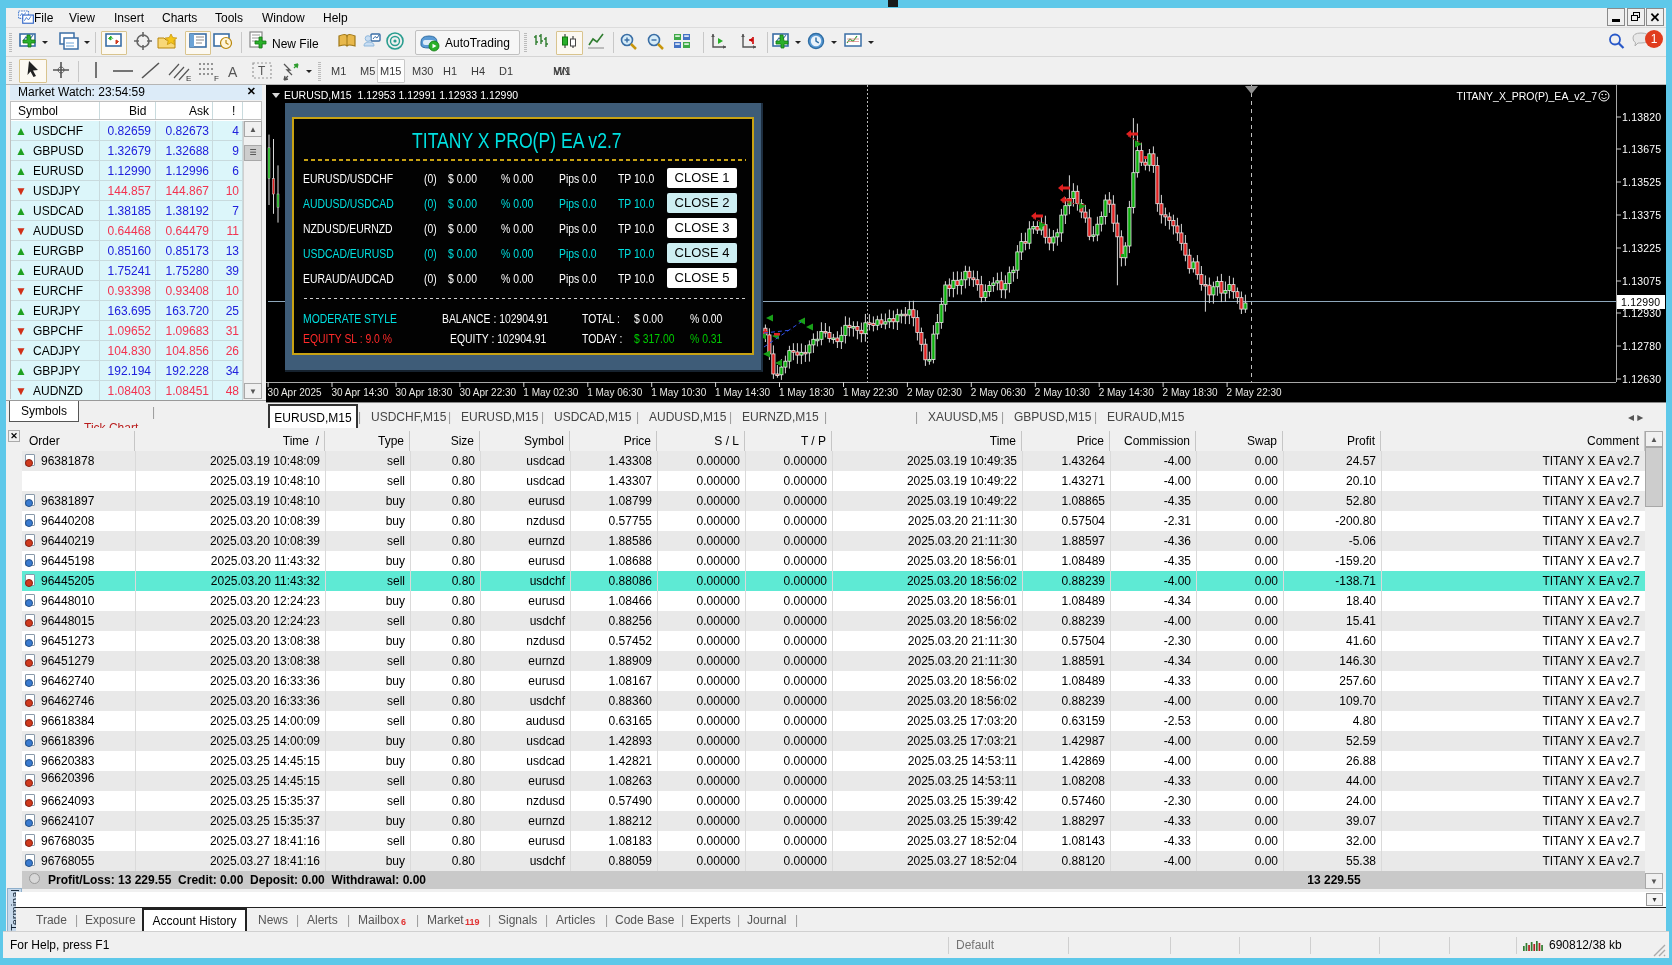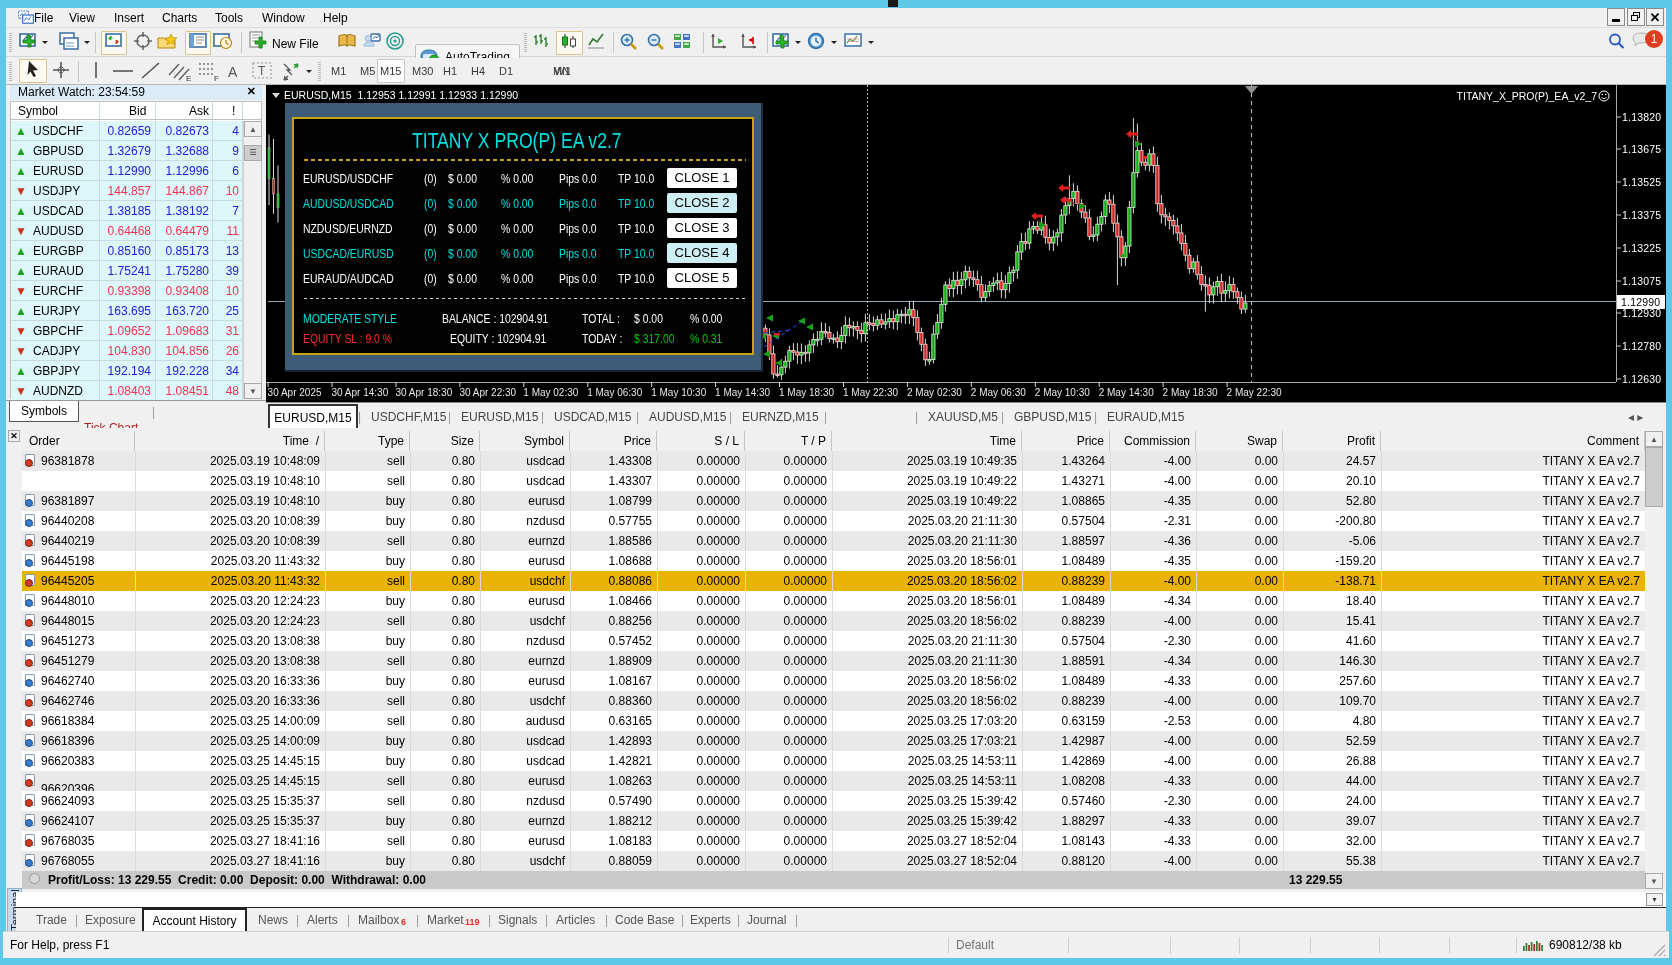--- a/index.html
+++ b/index.html
@@ -136,21 +136,21 @@
         <path d="M2 14 q0 -4 5 -4 q5 0 5 4 z" fill="#c8ddf2" stroke="#8fb8dd" stroke-width="1"></path>
         <rect x="9" y="2" width="9" height="7" rx="1" fill="#fff" stroke="#3a6ea5" stroke-width="1.4"></rect>
         <path d="M11 7 l2 -2.5 l2 1.5 l2 -3" stroke="#3a6ea5" fill="none" stroke-width="1"></path>
         <circle cx="6" cy="6.5" r="2.8" fill="#c8ddf2" stroke="#8fb8dd" stroke-width="1"></circle>
       </svg>
 <svg class="abs" style="left:380px;top:3px;" width="20" height="20" viewBox="0 0 20 20">
         <circle cx="9" cy="9" r="8" fill="none" stroke="#2a9d8f" stroke-width="1.6"></circle>
         <circle cx="9" cy="9" r="4.5" fill="none" stroke="#2a9d8f" stroke-width="1.4"></circle>
         <circle cx="9" cy="9" r="1.6" fill="#2a9d8f"></circle>
       </svg>
-<div class="abs" style="left:409px;top:1px;width:105px;height:25px;border:1px solid #c0c0c0;background:#f6f6f6;border-radius:2px;margin-top:14px;">
+<div class="abs" style="left:409px;top:1px;width:105px;height:25px;border:1px solid #c0c0c0;background:#f6f6f6;border-radius:2px;">
 <svg class="abs" style="left:3px;top:2px;" width="22" height="20" viewBox="0 0 22 20">
           <path d="M2 9 q0 -6 8 -6 q8 0 8 6 l0 3 q0 3 -8 3 q-8 0 -8 -3 z" fill="#5b9bd5" stroke="#2e6da4" stroke-width="1"></path>
           <rect x="4" y="7" width="12" height="5" rx="2" fill="#dcebf8"></rect>
           <circle cx="15" cy="13" r="5" fill="#2ab02a" stroke="#127812" stroke-width="0.8"></circle>
           <path d="M13.5 10.8 l4 2.2 l-4 2.2 z" fill="#fff"></path>
         </svg>
 <span class="abs" style="left:29px;top:5px;font-size:12px;color:#000;">AutoTrading</span>
       </div>
 <div class="grip" style="left:518px;"></div>
 <svg class="abs" style="left:526px;top:3px;" width="20" height="20" viewBox="0 0 20 20">
@@ -981,21 +981,21 @@
         <div class="tc" style="width:87px;">1.08688</div>
         <div class="tc" style="width:88px;">0.00000</div>
         <div class="tc" style="width:87px;">0.00000</div>
         <div class="tc" style="width:190px;">2025.03.20 18:56:01</div>
         <div class="tc" style="width:88px;">1.08489</div>
         <div class="tc" style="width:86px;">-4.35</div>
         <div class="tc" style="width:87px;">0.00</div>
         <div class="tc" style="width:98px;">-159.20</div>
         <div class="tc" style="width:264px;">TITANY X EA v2.7</div>
       </div>
-<div class="trow" style="top:143px;background:#eab308;">
+<div class="trow" style="top:143px;background:#5eead4;">
         <div class="tc" style="width:113px;text-align:left;padding-top:0;"><span class="doc sell"></span><span style="vertical-align:top;display:inline-block;padding-top:3px;">96445205</span></div>
         <div class="tc" style="width:190px;">2025.03.20 11:43:32</div>
         <div class="tc" style="width:85px;">sell</div>
         <div class="tc" style="width:70px;">0.80</div>
         <div class="tc" style="width:90px;">usdchf</div>
         <div class="tc" style="width:87px;">0.88086</div>
         <div class="tc" style="width:88px;">0.00000</div>
         <div class="tc" style="width:87px;">0.00000</div>
         <div class="tc" style="width:190px;">2025.03.20 18:56:02</div>
         <div class="tc" style="width:88px;">0.88239</div>
@@ -1142,21 +1142,21 @@
         <div class="tc" style="width:88px;">0.00000</div>
         <div class="tc" style="width:87px;">0.00000</div>
         <div class="tc" style="width:190px;">2025.03.25 14:53:11</div>
         <div class="tc" style="width:88px;">1.42869</div>
         <div class="tc" style="width:86px;">-4.00</div>
         <div class="tc" style="width:87px;">0.00</div>
         <div class="tc" style="width:98px;">26.88</div>
         <div class="tc" style="width:264px;">TITANY X EA v2.7</div>
       </div>
 <div class="trow" style="top:343px;background:#e9e9e9;">
-        <div class="tc" style="width:113px;text-align:left;padding-top:0;"><span class="doc sell"></span><span style="vertical-align:top;display:inline-block;padding-top:11px;text-align:right;">96620396</span></div>
+        <div class="tc" style="width:113px;text-align:left;padding-top:0;"><span class="doc sell"></span><span style="vertical-align:top;display:inline-block;padding-top:0;text-align:right;">96620396</span></div>
         <div class="tc" style="width:190px;">2025.03.25 14:45:15</div>
         <div class="tc" style="width:85px;">sell</div>
         <div class="tc" style="width:70px;">0.80</div>
         <div class="tc" style="width:90px;">eurusd</div>
         <div class="tc" style="width:87px;">1.08263</div>
         <div class="tc" style="width:88px;">0.00000</div>
         <div class="tc" style="width:87px;">0.00000</div>
         <div class="tc" style="width:190px;">2025.03.25 14:53:11</div>
         <div class="tc" style="width:88px;">1.08208</div>
         <div class="tc" style="width:86px;">-4.33</div>
@@ -1224,21 +1224,21 @@
         <div class="tc" style="width:190px;">2025.03.27 18:52:04</div>
         <div class="tc" style="width:88px;">0.88120</div>
         <div class="tc" style="width:86px;">-4.00</div>
         <div class="tc" style="width:87px;">0.00</div>
         <div class="tc" style="width:98px;">55.38</div>
         <div class="tc" style="width:264px;">TITANY X EA v2.7</div>
       </div>
 <div class="abs" style="left:16px;top:443px;width:1623px;height:18px;background:#c9c9c9;font-size:12px;font-weight:bold;color:#000;">
         <span class="abs" style="left:7px;top:2px;width:11px;height:11px;border:1px solid #999;border-radius:50%;background:#d8d8d8;"></span>
         <span class="abs" style="left:26px;top:2px;">Profit/Loss: 13 229.55&nbsp; Credit: 0.00&nbsp; Deposit: 0.00&nbsp; Withdrawal: 0.00</span>
-        <span class="abs" style="left:1267px;top:2px;width:90px;text-align:left;">13 229.55</span>
+        <span class="abs" style="left:1267px;top:2px;width:90px;text-align:center;">13 229.55</span>
       </div>
 <div class="abs" style="left:129px;top:23px;width:1px;height:420px;background:#dadada;"></div>
       <div class="abs" style="left:319px;top:23px;width:1px;height:420px;background:#dadada;"></div>
       <div class="abs" style="left:404px;top:23px;width:1px;height:420px;background:#dadada;"></div>
       <div class="abs" style="left:474px;top:23px;width:1px;height:420px;background:#dadada;"></div>
       <div class="abs" style="left:564px;top:23px;width:1px;height:420px;background:#dadada;"></div>
       <div class="abs" style="left:651px;top:23px;width:1px;height:420px;background:#dadada;"></div>
       <div class="abs" style="left:739px;top:23px;width:1px;height:420px;background:#dadada;"></div>
       <div class="abs" style="left:826px;top:23px;width:1px;height:420px;background:#dadada;"></div>
       <div class="abs" style="left:1016px;top:23px;width:1px;height:420px;background:#dadada;"></div>

